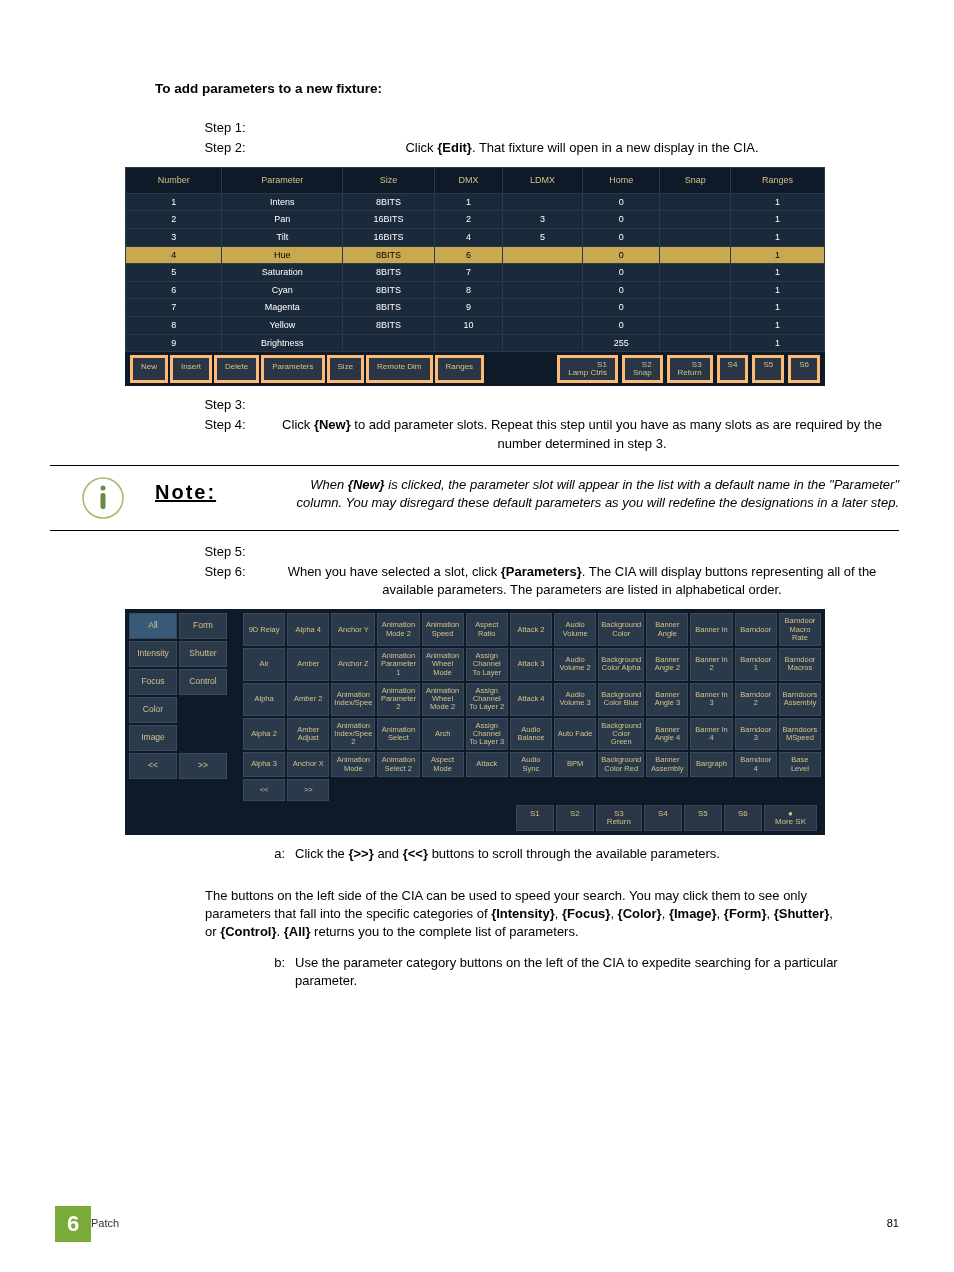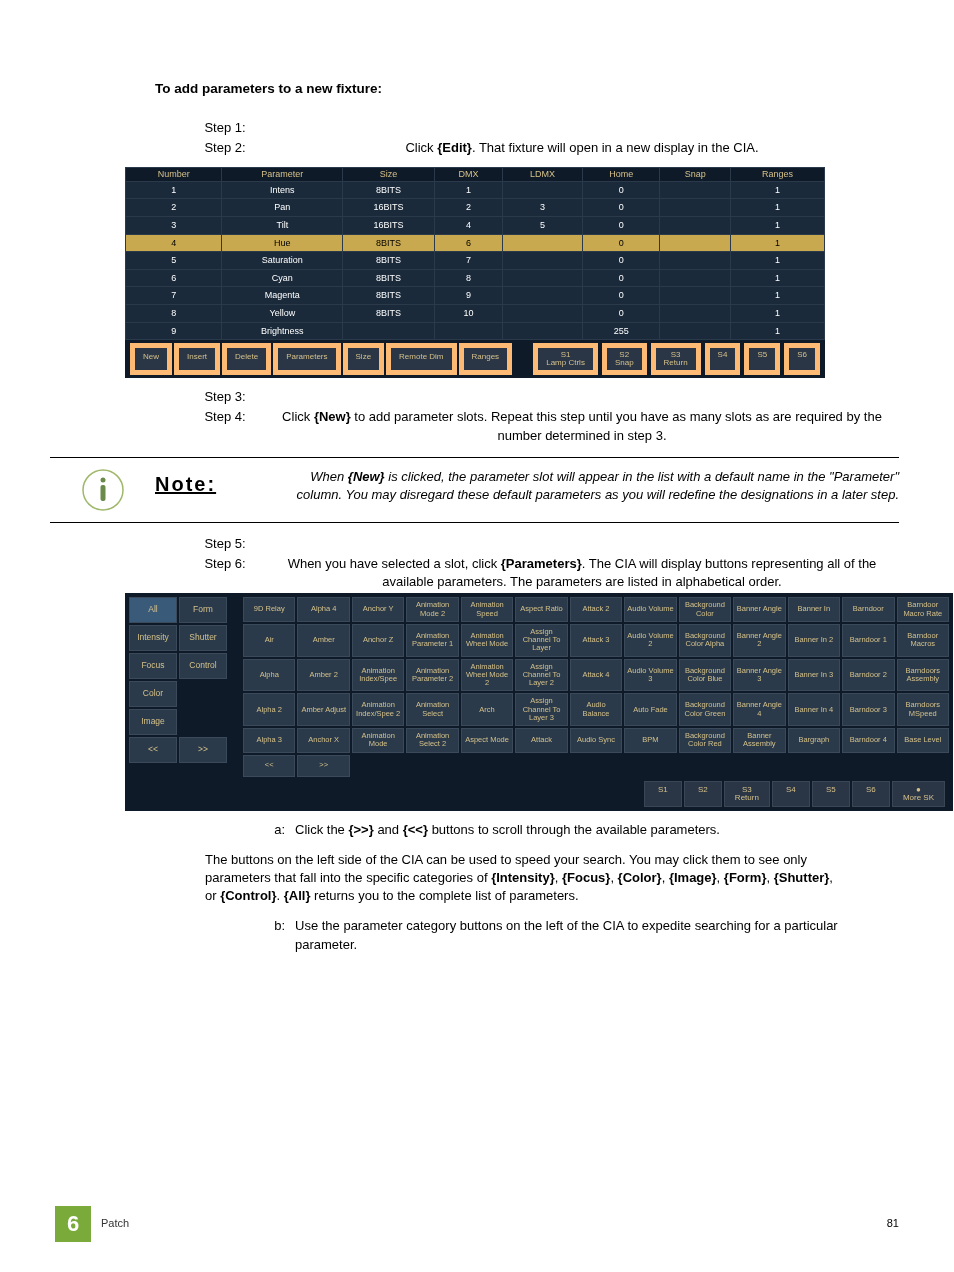--- a/index.html
+++ b/index.html
@@ -14,54 +14,54 @@
   }
   .page { padding: 80px 55px 40px 55px; position: relative; min-height: 1272px; }
   .content { margin-left: 100px; }
   .heading { font-weight: bold; font-size: 13.5px; margin-bottom: 20px; }
   .steps { margin-left: 30px; text-align: center; }
   .step-row { display: flex; margin-bottom: 2px; }
   .step-label { width: 80px; flex-shrink: 0; }
   .step-text { flex: 1; }
   .screenshot1 { margin: 10px 0 10px -30px; width: 700px; }
   .tbl1 { width: 100%; border-collapse: collapse; background: #1a2a3a; color: #d4c08a; font-size: 9px; }
-  .tbl1 th { background: #0f1a28; color: #d4c08a; padding: 0 4px; font-weight: normal; border: 1px solid #2a3a4a; margin-top: 44px; }
+  .tbl1 th { background: #0f1a28; color: #d4c08a; padding: 6px 4px; font-weight: normal; border: 1px solid #2a3a4a; margin-top: 44px; }
   .tbl1 td { background: #1a2a3a; color: #ffffff; padding: 2px 4px; text-align: center; border: 1px solid #2a3a4a; }
   .tbl1 tr.highlighted td { background: #c9a94f; color: #000; }
   .btnrow { display: flex; background: #0f1a28; padding: 3px 5px; gap: 2px; }
-  .minibtn { background: #2a3545; color: #d4c08a; font-size: 8px; padding: 3px 8px; text-align: center; border: 5px solid #fdba74; white-space: nowrap; }
+  .minibtn { background: #2a3545; color: #d4c08a; font-size: 8px; padding: 3px 8px; text-align: right; border: 3px solid #fdba74; white-space: nowrap; }
   .minibtn.right { margin-left: 2px; }
   .spacer-flex { flex: 1; }
   .note-block {
     border-top: 1px solid #000;
     border-bottom: 1px solid #000;
     padding: 10px 0 10px 0;
     margin: 12px 0 12px -105px;
     display: flex;
   }
   .note-icon-col { width: 105px; display: flex; align-items: center; justify-content: center; }
   .note-label { width: 120px; font-weight: bold; text-decoration: underline; font-size: 20px; letter-spacing: 2px; flex-shrink: 0; padding-top: 2px; }
   .note-body { flex: 1; font-style: italic; text-align: right; }
   .sub-list { margin-left: 110px; }
   .sub-row { display: flex; margin-bottom: 6px; }
   .sub-label { width: 30px; flex-shrink: 0; text-align: right; padding-right: 10px; }
-  .screenshot2 { margin: 2px 0 10px -30px; width: 828px; background: #0f1a28; padding: 4px; }
+  .screenshot2 { margin: 10px 0 10px -30px; width: 700px; background: #0f1a28; padding: 4px; }
   .grid2 { display: flex; gap: 16px; }
   .col-left { display: flex; flex-direction: column; gap: 2px; }
   .col-left-row { display: flex; gap: 2px; }
   .catbtn { background: #2a3a4a; color: #d4c08a; font-size: 8.5px; padding: 6px 4px; width: 48px; text-align: center; border: 1px solid #3a4a5a; }
   .catbtn.active { background: #3a5a7a; }
   .grid-right { display: grid; grid-template-columns: repeat(12, 1fr); gap: 2px; flex: 1; }
   .pbtn { background: #2a3a4a; color: #d4c08a; font-size: 7.5px; padding: 3px 2px; text-align: center; border: 1px solid #3a4a5a; display: flex; align-items: center; justify-content: center; min-height: 22px; line-height: 1.1; }
   .softkey-row { display: flex; justify-content: flex-end; gap: 2px; margin-top: 4px; padding-right: 4px; }
   .sk { background: #2a3545; color: #d4c08a; font-size: 8px; padding: 4px 10px; border: 1px solid #3a4555; min-width: 38px; text-align: center; }
-  .para { margin: 12px 0 12px 50px; width: 640px; }
+  .para { margin: 24px 0 12px 50px; width: 640px; }
   .footer { position: absolute; bottom: 30px; left: 55px; right: 55px; display: flex; align-items: center; }
   .chapter-num { background: #7aaa3a; color: #fff; font-weight: bold; font-size: 22px; width: 36px; height: 36px; display: flex; align-items: center; justify-content: center; }
-  .chapter-title { font-size: 11px; color: #333; margin-left: 10px; }
+  .chapter-title { font-size: 11px; color: #333; margin-left: 0; }
   .page-num { margin-left: auto; font-size: 11px; }
   .bold { font-weight: bold; }
   .note-icon { width: 44px; height: 44px; }
 </style>
 </head>
 <body>
 
 <div class="page">
   <div class="content">
     <div class="heading">To add parameters to a new fixture:</div>

